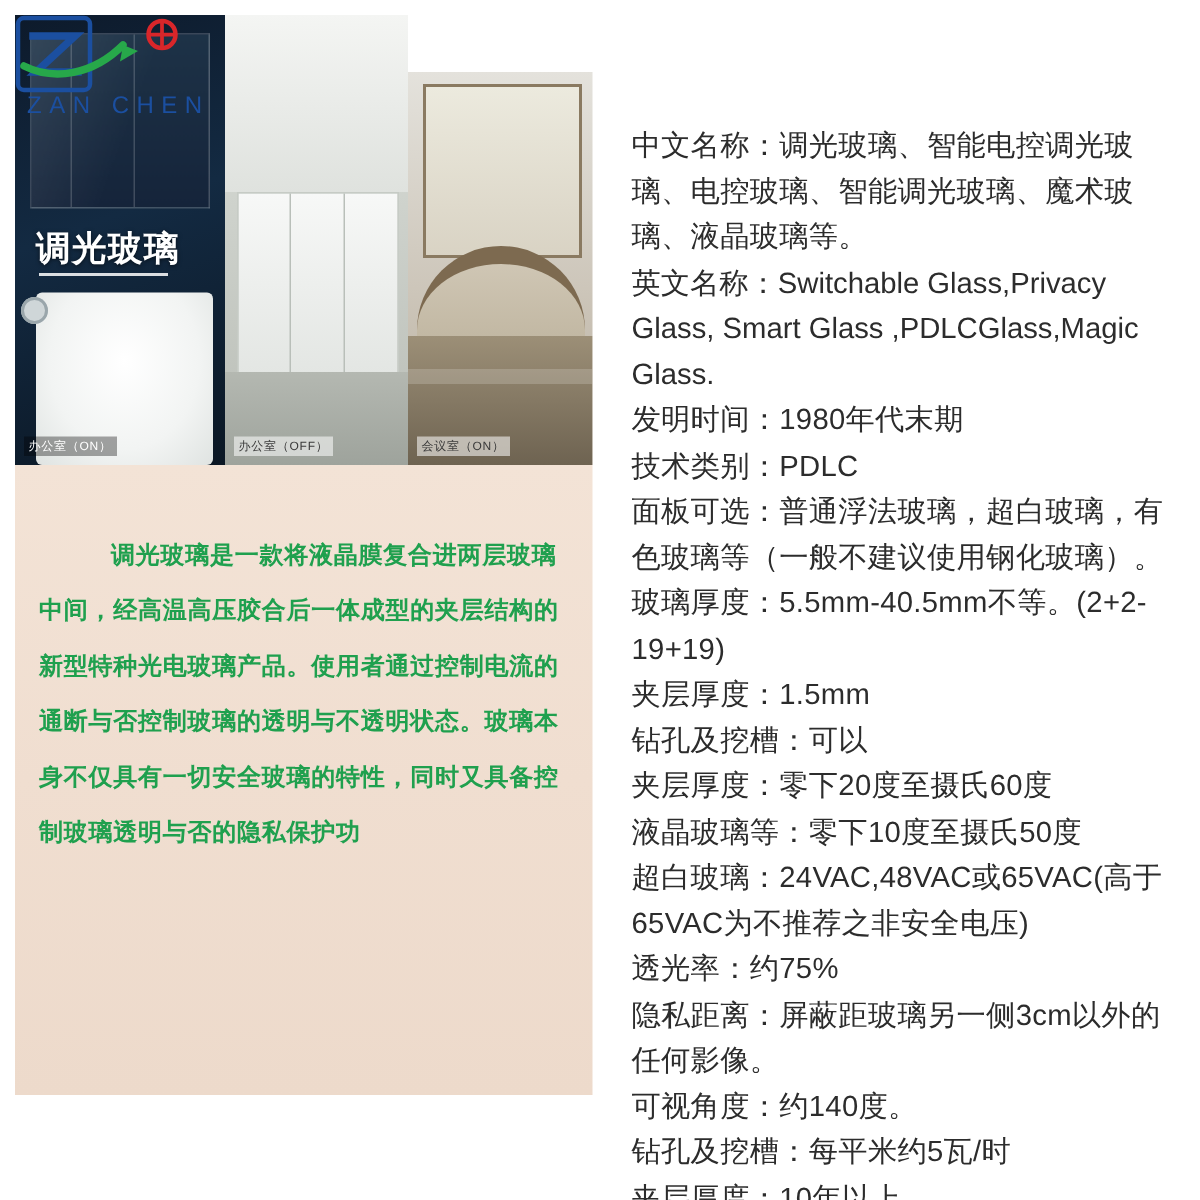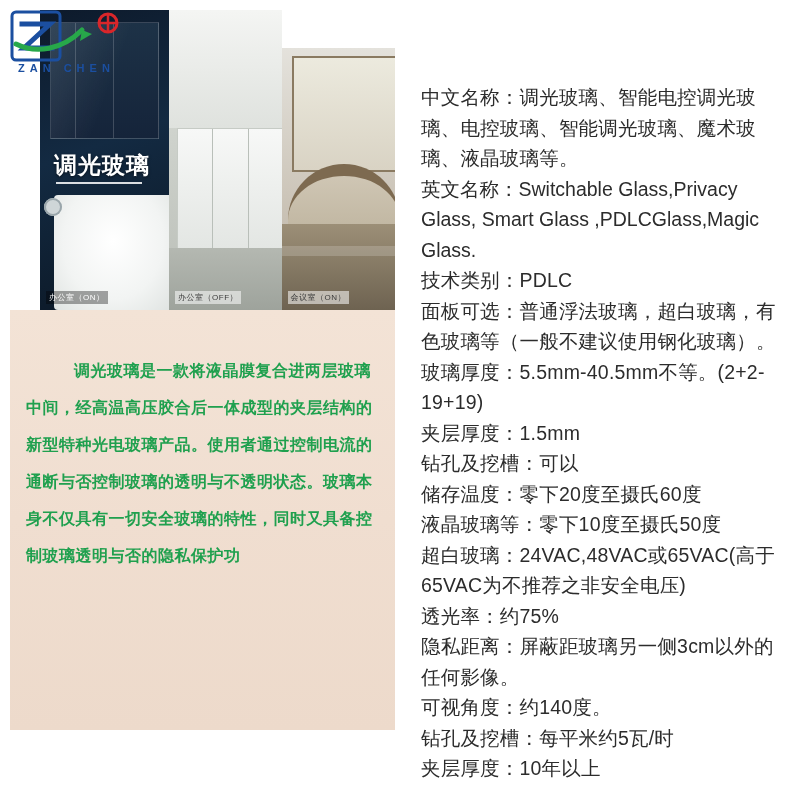--- a/index.html
+++ b/index.html
@@ -39,43 +39,42 @@
   }
   .logo-mark {
     position: relative;
     width: 130px;
     height: 52px;
   }
   .logo-sub {
     position: absolute;
     left: 8px;
     top: 52px;
-    font-size: 11px;
+    font-size: 16px;
     letter-spacing: 5px;
     color: #1b4fa0;
-    font-weight: bold;
+    font-weight: normal;
   }
 
   
   .photos {
     position: absolute;
     left: 0;
     top: 0;
     width: 385px;
     height: 300px;
     display: flex;
   }
   .photo {
     position: relative;
     overflow: hidden;
   }
   .photo-1 {
     width: 140px;
     background: linear-gradient(160deg, #0d1a2b 0%, #132a42 45%, #0b1724 100%);
-    margin-left: 30px;
   }
   .photo-2 {
     width: 122px;
     background: linear-gradient(180deg, #e9ebe8 0%, #cfd3cd 40%, #b9bdb6 100%);
   }
   .photo-3 {
     width: 123px;
     background: linear-gradient(180deg, #e4e2dc 0%, #cdc6ba 55%, #b7ae9e 100%);
     margin-top: 38px;
   }
@@ -329,26 +328,27 @@
     </div>
 
     <div class="desc-panel">
       <div class="desc-text">调光玻璃是一款将液晶膜复合进两层玻璃中间，经高温高压胶合后一体成型的夹层结构的新型特种光电玻璃产品。使用者通过控制电流的通断与否控制玻璃的透明与不透明状态。玻璃本身不仅具有一切安全玻璃的特性，同时又具备控制玻璃透明与否的隐私保护功</div>
     </div>
   </div>
 
   <div class="right-col">
     <div class="spec-line">中文名称：调光玻璃、智能电控调光玻璃、电控玻璃、智能调光玻璃、魔术玻璃、液晶玻璃等。</div>
     <div class="spec-line en">英文名称：Switchable Glass,Privacy Glass, Smart Glass ,PDLCGlass,Magic Glass.</div>
+    <div class="spec-line">发明时间：1980年代末期</div>
     <div class="spec-line">技术类别：PDLC</div>
     <div class="spec-line">面板可选：普通浮法玻璃，超白玻璃，有色玻璃等（一般不建议使用钢化玻璃）。</div>
     <div class="spec-line">玻璃厚度：5.5mm-40.5mm不等。(2+2-19+19)</div>
     <div class="spec-line">夹层厚度：1.5mm</div>
     <div class="spec-line">钻孔及挖槽：可以</div>
-    <div class="spec-line">储存温度：零下20度至摄氏60度</div>
+    <div class="spec-line">夹层厚度：零下20度至摄氏60度</div>
     <div class="spec-line">液晶玻璃等：零下10度至摄氏50度</div>
     <div class="spec-line">超白玻璃：24VAC,48VAC或65VAC(高于65VAC为不推荐之非安全电压)</div>
     <div class="spec-line">透光率：约75%</div>
     <div class="spec-line">隐私距离：屏蔽距玻璃另一侧3cm以外的任何影像。</div>
     <div class="spec-line">可视角度：约140度。</div>
     <div class="spec-line">钻孔及挖槽：每平米约5瓦/时</div>
     <div class="spec-line">夹层厚度：10年以上</div>
   </div>
 
 </div>

